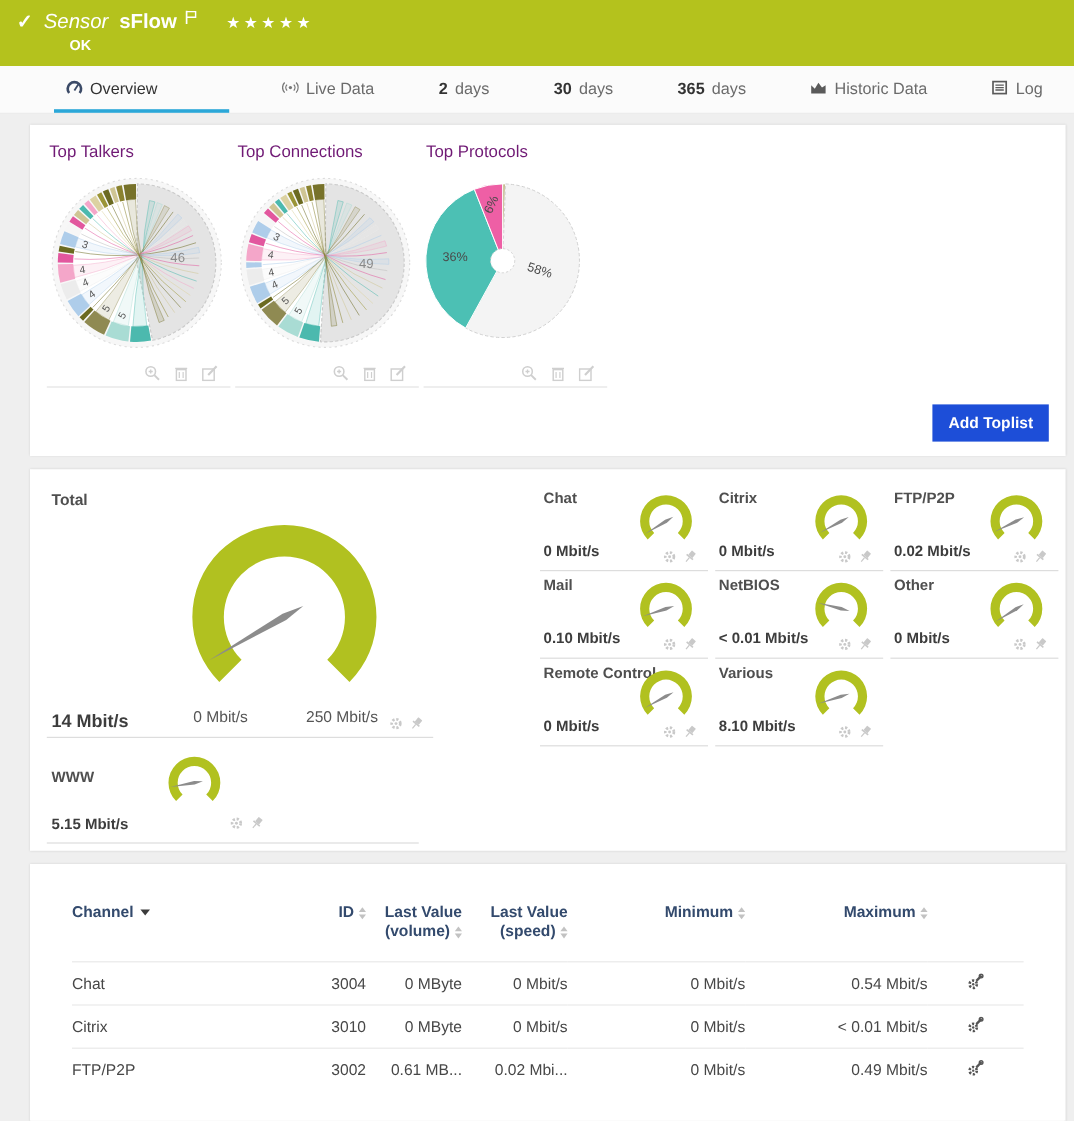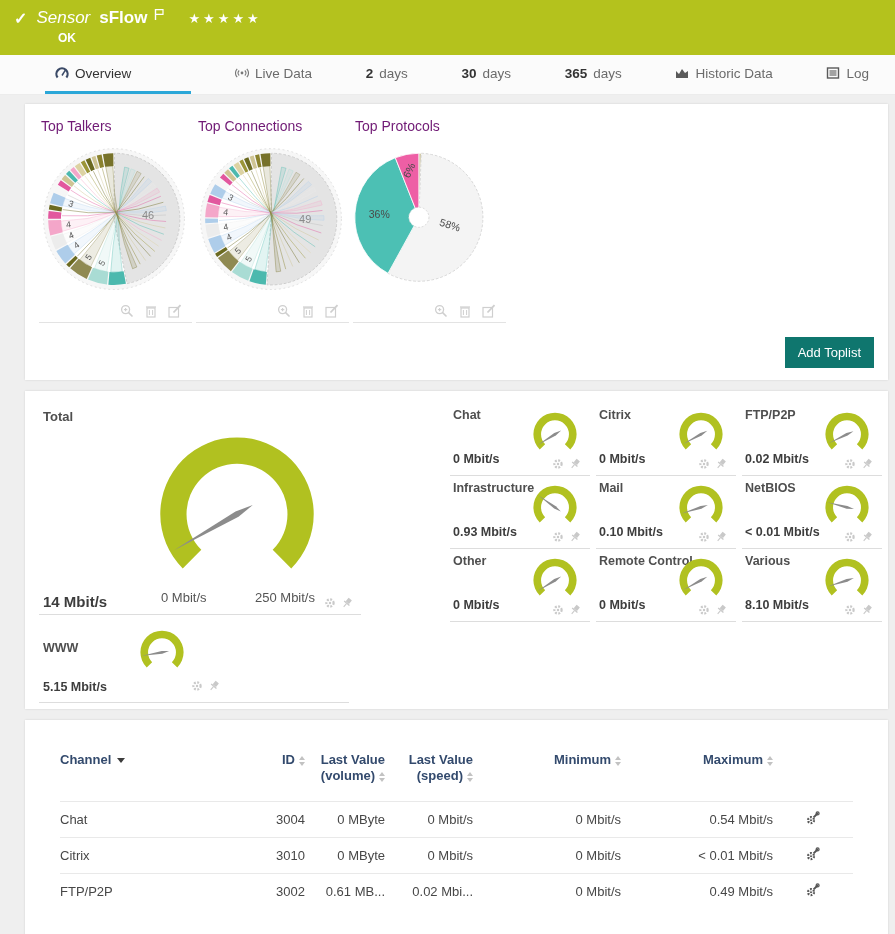--- a/index.html
+++ b/index.html
@@ -35,22 +35,22 @@
   
   .toplist-panel { padding:10px 14px 12px 14px; }
   .cards { display:flex; gap:4px; }
   .card { width:153px; }
   .card-title { color:#701a75; font-size:14px; margin:4px 0 2px 2px; }
   .card-chart { width:150px; height:168px; display:block; }
   .card-icons { display:flex; justify-content:flex-end; gap:10px; padding:0 10px 4px 0; color:#cfcfcf; }
   .card-icons svg { width:14px; height:14px; cursor:pointer; }
   .card-foot { border-bottom:1px solid #e3e3e3; }
   .addrow { display:flex; justify-content:flex-end; margin-top:14px; }
-  .btn-add { background:#0f766e; color:#fff; border:none; font-family:inherit;
-             font-size:13px; font-weight:normal; padding:8px 13px; cursor:pointer; }
+  .btn-add { background:#1d4ed8; color:#fff; border:none; font-family:inherit;
+             font-size:13px; font-weight:bold; padding:8px 13px; cursor:pointer; }
   
   .gauge-panel { padding:12px 0 6px 14px; display:flex;justify-content:space-between; }
   .gleft { width:322px; }
   .total-cell { position:relative; height:212px; border-bottom:1px solid #ddd; }
   .cell-label { font-size:12.5px; font-weight:bold; color:#4f4f4f; }
   .total-cell .cell-label { position:absolute; top:6px; left:4px; font-size:13px; }
   .gauge.big { position:absolute; left:92px; top:22px; width:212px; height:152px; }
   .minlab, .maxlab { position:absolute; bottom:9px; font-size:13px; color:#555; }
   .minlab { left:122px; } .maxlab { left:216px; }
   .total-value { position:absolute; bottom:4px; left:4px; font-size:15px; font-weight:bold; color:#3d3d3d; }
@@ -458,41 +458,20 @@
       <svg viewBox="0 0 14 14">
               <g transform="rotate(40 7 7)">
                 <rect x="4.5" y="1" width="5" height="5.5" rx="0.5" fill="currentColor"></rect>
                 <rect x="3" y="6.5" width="8" height="1.6" fill="currentColor"></rect>
                 <rect x="6.4" y="8" width="1.2" height="5" fill="currentColor"></rect>
               </g>
             </svg>
     </div>
   </div>
 
-  <div class="gcell">
-    <div class="cell-label">Infrastructure</div>
-    <svg class="gauge small" viewBox="0 0 60 52">
-            <path d="M13.03 44.97A24 24 0 1 1 46.97 44.97L40.96 38.96A15.5 15.5 0 1 0 19.04 38.96Z" fill="#b1c120"></path>
-            <polygon points="11.80 14.77 30.94 26.71 36.47 32.70 29.06 29.29" fill="#8c8c8c"></polygon>
-          </svg>
-    <div class="gvalue">0.93 Mbit/s</div>
-    <div class="cell-icons">
-      <svg viewBox="0 0 14 14">
-              <circle cx="7" cy="7" r="4.2" fill="none" stroke="currentColor" stroke-width="2.6" stroke-dasharray="2.2 1.7"></circle>
-              <circle cx="7" cy="7" r="1.4" fill="currentColor"></circle>
-            </svg>
-      <svg viewBox="0 0 14 14">
-              <g transform="rotate(40 7 7)">
-                <rect x="4.5" y="1" width="5" height="5.5" rx="0.5" fill="currentColor"></rect>
-                <rect x="3" y="6.5" width="8" height="1.6" fill="currentColor"></rect>
-                <rect x="6.4" y="8" width="1.2" height="5" fill="currentColor"></rect>
-              </g>
-            </svg>
-    </div>
-  </div>
 
   <div class="gcell">
     <div class="cell-label">Mail</div>
     <svg class="gauge small" viewBox="0 0 60 52">
             <path d="M13.03 44.97A24 24 0 1 1 46.97 44.97L40.96 38.96A15.5 15.5 0 1 0 19.04 38.96Z" fill="#b1c120"></path>
             <polygon points="8.60 34.95 29.51 26.48 37.61 25.53 30.49 29.52" fill="#8c8c8c"></polygon>
           </svg>
     <div class="gvalue">0.10 Mbit/s</div>
     <div class="cell-icons">
       <svg viewBox="0 0 14 14">

